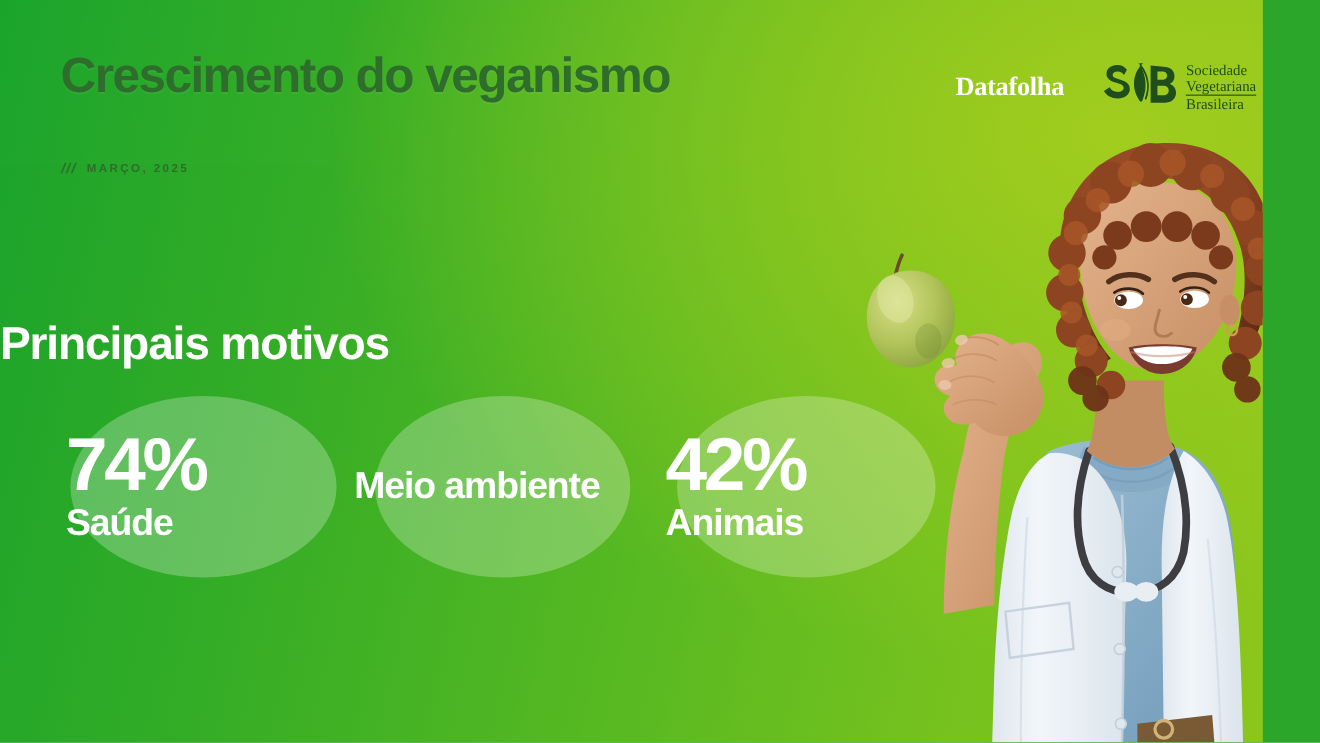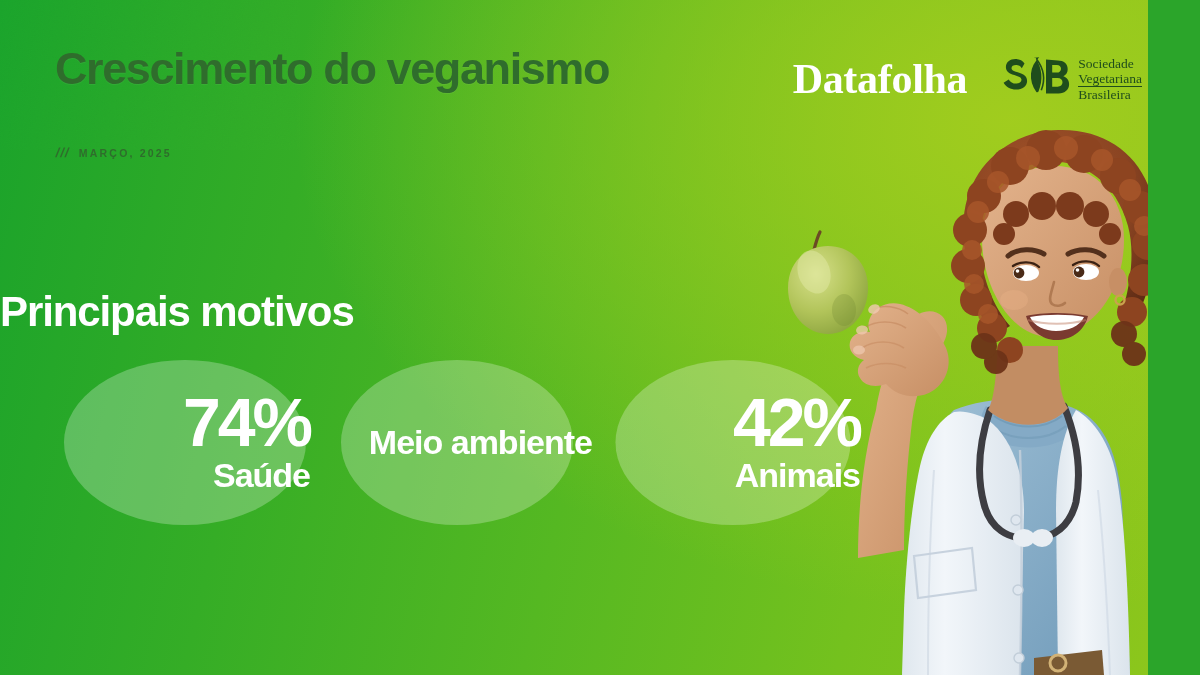--- a/index.html
+++ b/index.html
@@ -54,21 +54,21 @@
 
   
   #logos {
     position:absolute; right:58px; top:54px;
     display:flex; align-items:center; gap:34px;
   }
   #datafolha-logo {
     color:#ffffff;
     font-family:"Liberation Serif", serif;
     font-weight:700;
-    font-size:42px;
+    font-size:24px;
     letter-spacing:-0.3px;
   }
   #svb-logo { display:flex; align-items:center; gap:7px; }
   #svb-mark { display:block; }
   #svb-words {
     font-family:"Liberation Serif", serif;
     color:#1f4d1c;
     font-size:13.5px;
     line-height:1.13;
     font-weight:400;
@@ -98,21 +98,21 @@
   .bubble {
     position:absolute; left:50%; top:8px;
     transform:translateX(-50%);
     background:rgba(255,255,255,0.26);
     border-radius:50%;
   }
   .stat-inner {
     position:absolute; left:0; top:0;
     width:100%; height:100%;
     display:flex; flex-direction:column;
-    align-items:flex-end; justify-content:center;
+    align-items:flex-start; justify-content:center;
     gap:0px;
   }
   .stat-value {
     color:#ffffff;
     font-weight:800;
     font-size:68px;
     line-height:0.96;
     letter-spacing:-3px;
     white-space:nowrap;
   }

